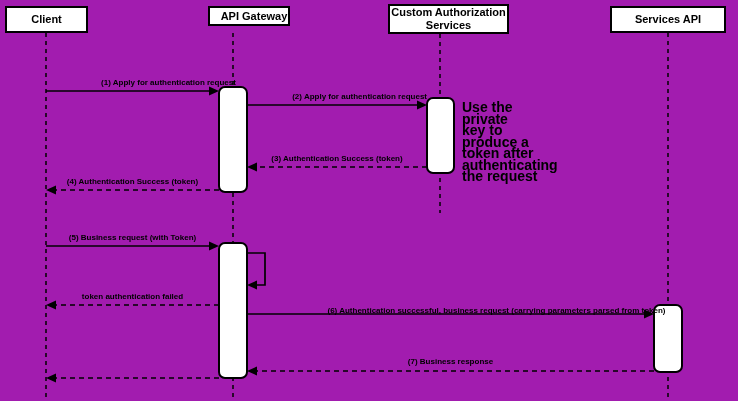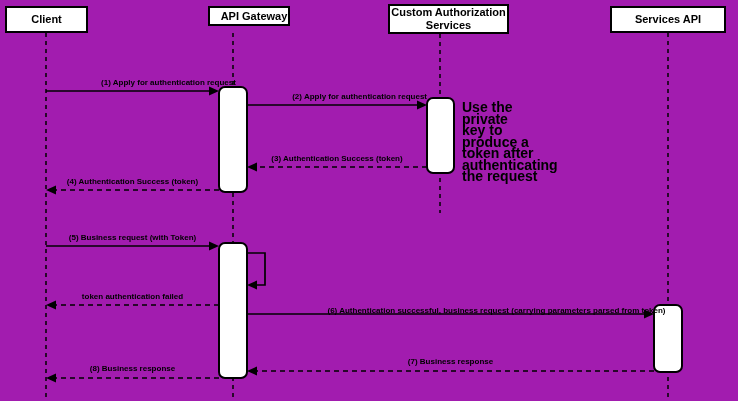--- a/index.html
+++ b/index.html
@@ -134,21 +134,20 @@
   <div class="participant" style="left:610px; top:6px; width:116px; height:27px;">Services API</div>
 
   <div class="msg-label" style="left:46px;  top:78px;  width:173px;margin-left:36px;">(1) Apply for authentication request</div>
   <div class="msg-label" style="left:247px; top:92px;  width:180px;text-align:right;">(2) Apply for authentication request</div>
   <div class="msg-label" style="left:247px; top:154px; width:180px;">(3) Authentication Success (token)</div>
   <div class="msg-label" style="left:46px;  top:177px; width:173px;text-align:center;">(4) Authentication Success (token)</div>
   <div class="msg-label" style="left:46px;  top:233px; width:173px;">(5) Business request (with Token)</div>
   <div class="msg-label" style="left:46px;  top:292px; width:173px;">token authentication failed</div>
   <div class="msg-label" style="left:247px; top:306px; width:407px;margin-left:46px;">(6) Authentication successful, business request (carrying parameters parsed from token)</div>
   <div class="msg-label" style="left:247px; top:357px; width:407px;">(7) Business response</div>
-  <div class="msg-label" style="left:46px;  top:364px; width:173px;">(8) Business response</div>
 
   <div class="note-text" style="left:462px; top:102px; width:78px;">Use the private
 key to produce a
 token after
 authenticating
 the request</div>
 
 </div>
 
 </body></html>

